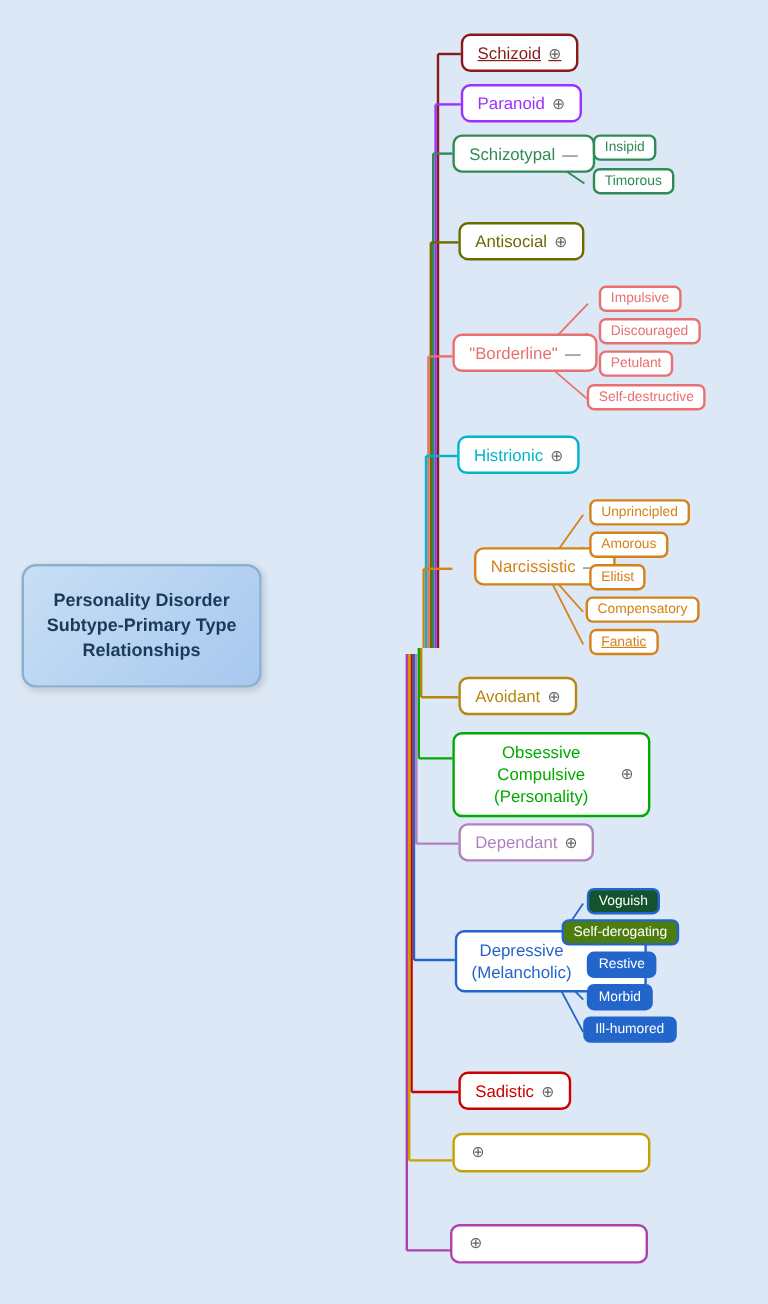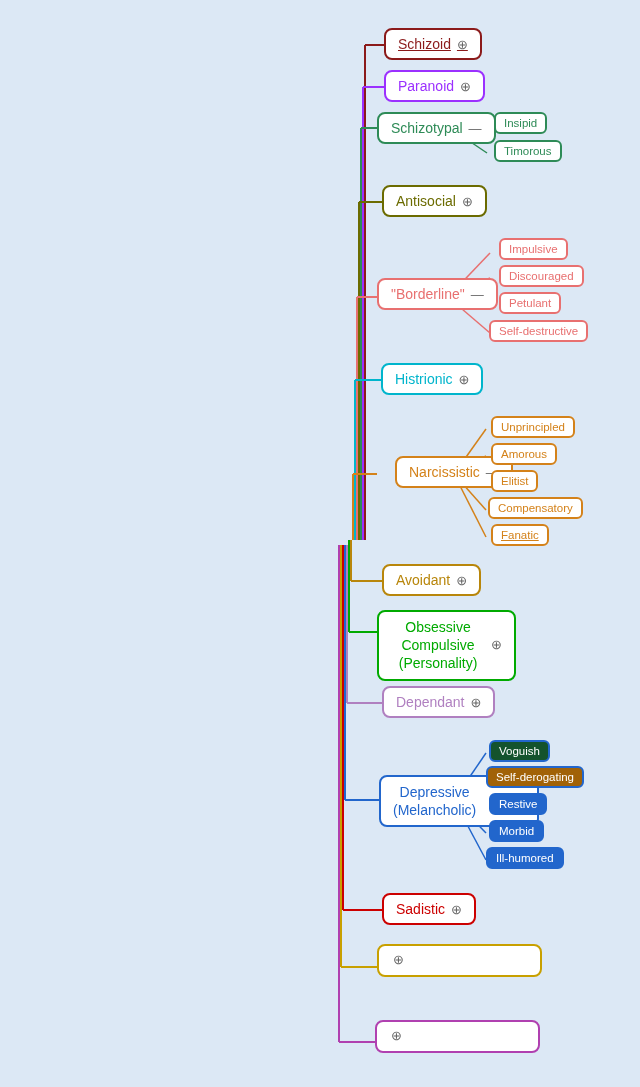--- a/index.html
+++ b/index.html
@@ -143,20 +143,25 @@
     <line x1="454" y1="474" x2="486" y2="510" stroke="#D4821A" stroke-width="1.5"></line>
     <line x1="454" y1="474" x2="486" y2="537" stroke="#D4821A" stroke-width="1.5"></line>
 
     <line x1="454" y1="800" x2="486" y2="753" stroke="#2266CC" stroke-width="1.5"></line>
     <line x1="454" y1="800" x2="486" y2="778" stroke="#2266CC" stroke-width="1.5"></line>
     <line x1="454" y1="800" x2="486" y2="805" stroke="#2266CC" stroke-width="1.5"></line>
     <line x1="454" y1="800" x2="486" y2="833" stroke="#2266CC" stroke-width="1.5"></line>
     <line x1="454" y1="800" x2="486" y2="860" stroke="#2266CC" stroke-width="1.5"></line>
   </svg>
 
+  <div class="center-label">
+    <span>Personality Disorder
+Subtype-Primary Type
+Relationships</span>
+  </div>
 
   <div class="node" style="left:384px; top:28px; border-color:#8B1A1A; color:#8B1A1A;text-decoration:underline;">
     <span>Schizoid</span>
     <span class="expand-icon">⊕</span>
   </div>
 
   <div class="node" style="left:384px; top:70px; border-color:#9B30FF; color:#9B30FF;">
     <span>Paranoid</span>
     <span class="expand-icon">⊕</span>
   </div>
@@ -198,36 +203,36 @@
   <div class="subnode" style="left:491px; top:443px; border-color:#D4821A; color:#D4821A;">Amorous</div>
   <div class="subnode" style="left:491px; top:470px; border-color:#D4821A; color:#D4821A;">Elitist</div>
   <div class="subnode" style="left:488px; top:497px; border-color:#D4821A; color:#D4821A;">Compensatory</div>
   <div class="subnode" style="left:491px; top:524px; border-color:#D4821A; color:#D4821A;text-decoration:underline;">Fanatic</div>
 
   <div class="node" style="left:382px; top:564px; border-color:#B8860B; color:#B8860B;">
     <span>Avoidant</span>
     <span class="expand-icon">⊕</span>
   </div>
 
-  <div class="node" style="left:377px; top:610px; border-color:#00AA00; color:#00AA00; white-space:normal; width:139px; text-align:center; line-height:1.3;">
+  <div class="node" style="left:377px; top:610px; border-color:#00AA00; color:#00AA00; white-space:normal; width:165px; text-align:center; line-height:1.3;">
     <span>Obsessive Compulsive<br>(Personality)</span>
     <span class="expand-icon">⊕</span>
   </div>
 
   <div class="node" style="left:382px; top:686px; border-color:#B080C0; color:#B080C0;">
     <span>Dependant</span>
     <span class="expand-icon">⊕</span>
   </div>
 
   <div class="node" style="left:379px; top:775px; border-color:#2266CC; color:#2266CC; white-space:normal; width:160px; text-align:center; line-height:1.3;">
     <span>Depressive<br>(Melancholic)</span>
   </div>
 
   <div class="subnode" style="left:489px; top:740px; border-color:#2266CC; color:#2266CC; background:#14532d; color:white;">Voguish</div>
-  <div class="subnode" style="left:486px; top:766px; border-color:#2266CC; color:#2266CC; background:#a16207; color:white;">Self-derogating</div>
+  <div class="subnode" style="left:468px; top:766px; border-color:#2266CC; color:#2266CC; background:#4d7c0f; color:white;">Self-derogating</div>
   <div class="subnode" style="left:489px; top:793px; border-color:#2266CC; color:#2266CC; background:#2266CC; color:white;">Restive</div>
   <div class="subnode" style="left:489px; top:820px; border-color:#2266CC; color:#2266CC; background:#2266CC; color:white;">Morbid</div>
   <div class="subnode" style="left:486px; top:847px; border-color:#2266CC; color:#2266CC; background:#2266CC; color:white;">Ill-humored</div>
 
   <div class="node" style="left:382px; top:893px; border-color:#CC0000; color:#CC0000;">
     <span>Sadistic</span>
     <span class="expand-icon">⊕</span>
   </div>
 
   <div class="node" style="left:377px; top:944px; border-color:#C8A000; color:#C8A000; white-space:normal; width:165px; text-align:center; line-height:1.3;">

